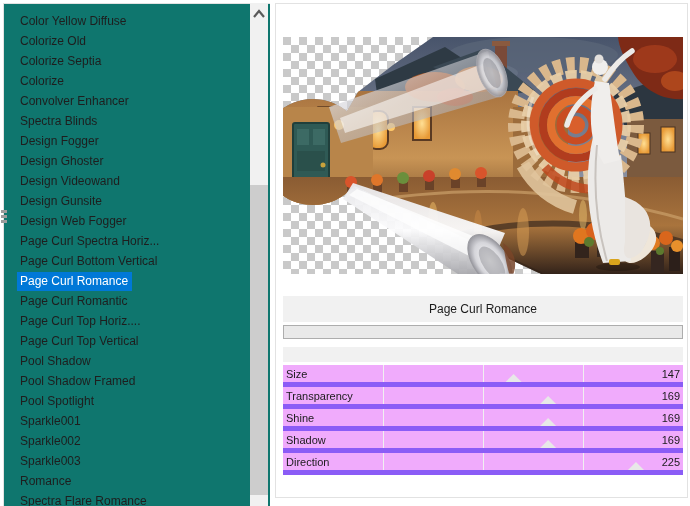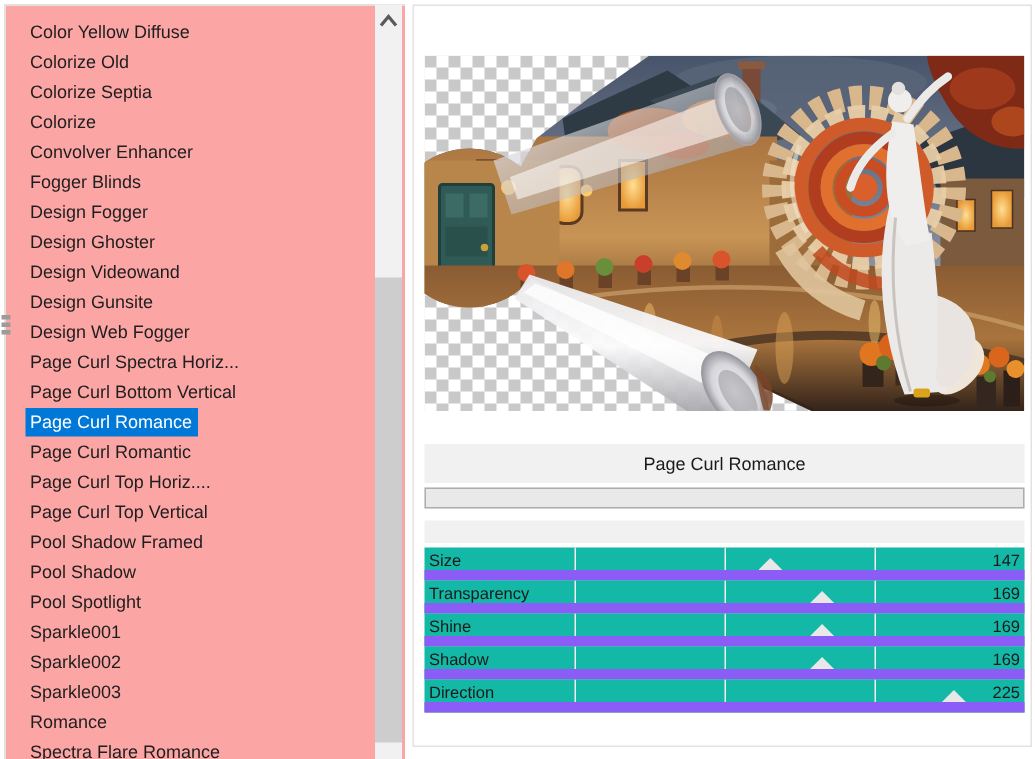--- a/index.html
+++ b/index.html
@@ -2,21 +2,21 @@
 <html><head>
 <meta charset="utf-8">
 <style>
   * { margin:0; padding:0; box-sizing:border-box; }
   html,body { width:690px; height:506px; overflow:hidden; background:#ffffff;
               font-family:"Liberation Sans", sans-serif; }
   .app { position:relative; width:690px; height:506px; background:#fff; }
 
   
   .listbox { position:absolute; left:3px; top:3px; width:267px; height:503px;
-             background:#fca5a5; border-left:1px solid #e2e2e2; border-top:1px solid #e2e2e2;
+             background:#0f766e; border-left:1px solid #e2e2e2; border-top:1px solid #e2e2e2;
              overflow:hidden; }
   .list-items { padding-top:7px; }
   .list-item { height:20px; line-height:20px; padding-left:13px; white-space:nowrap;
                font-size:12px; color:#1e1e1e; cursor:default; }
   .list-item .item-text { padding:2px 4px 3px 3px; }
   .list-item.selected .item-text { background:#0078d7; color:#ffffff; }
 
   .grip-icon { position:absolute; left:1px; top:210px; width:7px; height:16px; }
   .grip-icon i { display:block; width:6px; height:3px; background:#9b9b9b; margin-bottom:2px; }
 
@@ -37,54 +37,54 @@
   .title-bar { position:absolute; left:7px; top:292px; width:400px; height:26px;
                background:#f1f1f1; text-align:center; line-height:26px;
                font-size:12px; color:#1a1a1a; }
   .progress-bar { position:absolute; left:7px; top:321px; width:400px; height:14px;
                   border:1px solid #adadad; background:#e9e9e9; }
   .progress-fill { height:100%; width:0; background:#cfe8cf; }
   .gray-band { position:absolute; left:7px; top:343px; width:400px; height:15px;
                background:#f1f1f1; }
 
   .sliders { position:absolute; left:7px; top:361px; width:400px; }
-  .slider-row { position:relative; height:22px; background:#14b8a6;
-                border-bottom:7px solid #8b5cf6; overflow:hidden; }
+  .slider-row { position:relative; height:22px; background:#f0abfc;
+                border-bottom:5px solid #8b5cf6; overflow:hidden; }
   .slider-label { position:absolute; left:3px; top:3px; font-size:11px; color:#1a1a1a; }
   .slider-value { position:absolute; right:3px; top:3px; font-size:11px; color:#1a1a1a;margin-left:36px; }
   .tick { position:absolute; top:0; width:1px; height:100%; background:#f0f0f0; }
   .slider-thumb { position:absolute; bottom:0; width:16px; height:8px; background:#e8e8e8;
                   clip-path:polygon(50% 0, 100% 100%, 0 100%); }
 </style>
 </head>
 <body>
 
 <div class="app">
 
   <div class="listbox">
     <div class="list-items" id="filter-list-items">
         <div class="list-item"><span class="item-text">Color Yellow Diffuse</span></div>
         <div class="list-item"><span class="item-text">Colorize Old</span></div>
         <div class="list-item"><span class="item-text">Colorize Septia</span></div>
         <div class="list-item"><span class="item-text">Colorize</span></div>
         <div class="list-item"><span class="item-text">Convolver Enhancer</span></div>
-        <div class="list-item"><span class="item-text">Fogger Blinds</span></div>
+        <div class="list-item"><span class="item-text">Spectra Blinds</span></div>
         <div class="list-item"><span class="item-text">Design Fogger</span></div>
         <div class="list-item"><span class="item-text">Design Ghoster</span></div>
         <div class="list-item"><span class="item-text">Design Videowand</span></div>
         <div class="list-item"><span class="item-text">Design Gunsite</span></div>
         <div class="list-item"><span class="item-text">Design Web Fogger</span></div>
         <div class="list-item"><span class="item-text">Page Curl Spectra Horiz...</span></div>
         <div class="list-item"><span class="item-text">Page Curl Bottom Vertical</span></div>
         <div class="list-item selected"><span class="item-text">Page Curl Romance</span></div>
         <div class="list-item"><span class="item-text">Page Curl Romantic</span></div>
         <div class="list-item"><span class="item-text">Page Curl Top Horiz....</span></div>
         <div class="list-item"><span class="item-text">Page Curl Top Vertical</span></div>
+        <div class="list-item"><span class="item-text">Pool Shadow</span></div>
         <div class="list-item"><span class="item-text">Pool Shadow Framed</span></div>
-        <div class="list-item"><span class="item-text">Pool Shadow</span></div>
         <div class="list-item"><span class="item-text">Pool Spotlight</span></div>
         <div class="list-item"><span class="item-text">Sparkle001</span></div>
         <div class="list-item"><span class="item-text">Sparkle002</span></div>
         <div class="list-item"><span class="item-text">Sparkle003</span></div>
         <div class="list-item"><span class="item-text">Romance</span></div>
         <div class="list-item"><span class="item-text">Spectra Flare Romance</span></div>
       </div>
   </div>
   <div class="grip-icon">
       <i></i>

